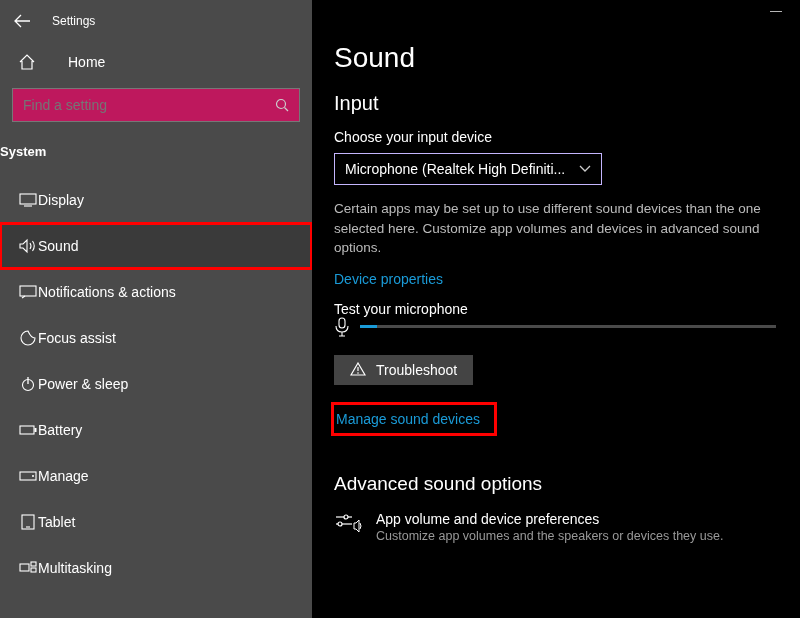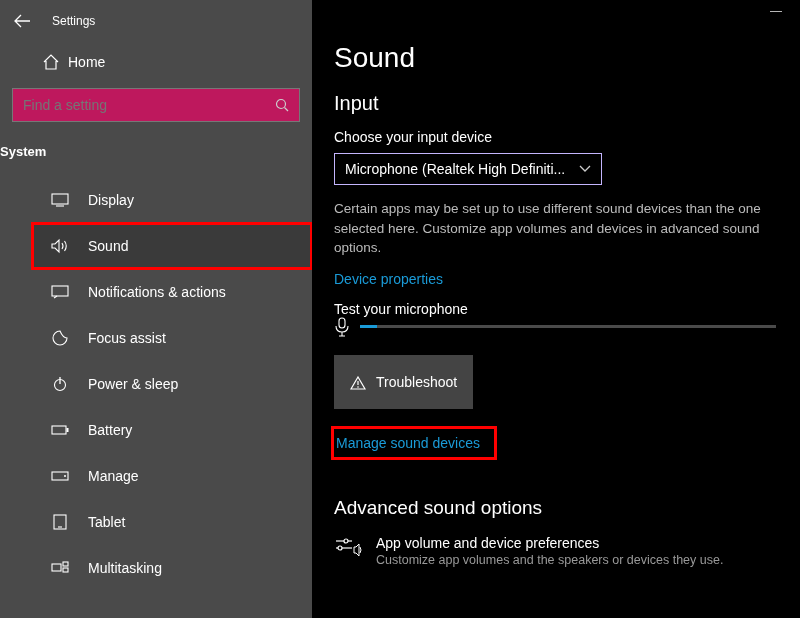--- a/index.html
+++ b/index.html
@@ -2,48 +2,48 @@
 <html><head>
 <meta charset="utf-8">
 <style>
   * { box-sizing: border-box; margin: 0; padding: 0; }
   html, body { width: 800px; height: 618px; overflow: hidden; font-family: "Segoe UI", Arial, sans-serif; background: #000; color: #fff; }
   .app { display: flex; width: 800px; height: 618px; }
   .sidebar { width: 312px; height: 100%; background: #4a4a4a; display: flex; flex-direction: column; }
   .header-row { display: flex; align-items: center; height: 42px; padding-left: 14px; gap: 22px; }
   .back-arrow { font-size: 18px; cursor: pointer; }
   .win-title { font-size: 12px; }
-  .home-row { display: flex; align-items: center; padding: 12px 18px 10px 18px; gap: 8px; cursor: pointer; margin-left: 24px; }
+  .home-row { display: flex; align-items: center; padding: 12px 18px 10px 18px; gap: 32px; cursor: pointer; }
   .home-row .icon { width: 18px; text-align: center; }
   .home-label { font-size: 14px; }
   .search-wrap { padding: 8px 12px 8px 12px; }
   .search-box { width: 100%; height: 34px; background: #be185d; border: 1px solid #777; display: flex; align-items: center; padding: 0 10px; }
   .search-box input { flex: 1; background: transparent; border: none; outline: none; color: #ccc; font-size: 14px; }
   .search-icon { color: #aaa; font-size: 14px; }
   .section-label { padding: 14px 18px 10px 0; font-size: 13px; font-weight: 600; }
   .nav { display: flex; flex-direction: column; margin-top: 8px; }
-  .nav-item { display: flex; align-items: center; height: 46px; padding-left: 18px; gap: 18px; cursor: pointer; font-size: 14px; margin-left: 32px; }
+  .nav-item { display: flex; align-items: center; height: 46px; padding-left: 18px; cursor: pointer; font-size: 14px; }
   .nav-item .nav-icon { width: 20px; display: flex; align-items: center; justify-content: center; }
   .nav-item.active { background: #3a3a3a; }
   .nav-item.highlight { outline: 3px solid #ff0000; outline-offset: -2px; }
   .content { flex: 1; background: #000; padding: 18px 24px 0 22px; overflow: hidden; position: relative; }
   .top-win { position: absolute; top: 4px; right: 18px; display: flex; gap: 20px; font-size: 12px; color: #ccc; }
   h1 { font-size: 28px; font-weight: 400; margin: 24px 0 18px 0; }
   h2 { font-size: 20px; font-weight: 400; margin-bottom: 14px; }
   .label { font-size: 14px; margin-bottom: 8px; }
   .dropdown { width: 268px; height: 32px; border: 1px solid #c4b5fd; background: #000; display: flex; align-items: center; padding: 0 10px; justify-content: space-between; font-size: 14px; cursor: pointer; margin-bottom: 14px; }
   .chev { font-size: 12px; color: #ccc; }
   .desc { font-size: 13.5px; color: #bbb; line-height: 1.45; margin-bottom: 12px; }
   .link { color: #1a9bd8; font-size: 14px; cursor: pointer; margin-bottom: 14px; display: inline-block; }
   .link.redbox { outline: 3px solid #ff0000; padding: 6px 14px 6px 2px; outline-offset: 0; }
   .test-label { font-size: 14px; }
   .mic-row { display: flex; align-items: center; gap: 10px; margin-bottom: 18px; }
   .mic-bar { flex: 1; height: 3px; background: #4a4a4a; position: relative; }
   .mic-level { position: absolute; left: 0; top: 0; height: 100%; width: 4%; background: #1a9bd8; }
-  .troubleshoot-btn { display: inline-flex; align-items: flex-end; gap: 10px; background: #444; border: none; color: #fff; padding: 19px 16px; font-size: 14px; cursor: pointer; margin-bottom: 20px; }
+  .troubleshoot-btn { display: inline-flex; align-items: flex-start; gap: 10px; background: #444; border: none; color: #fff; padding: 7px 16px; font-size: 14px; cursor: pointer; margin-bottom: 20px; }
   h3 { font-size: 19px; font-weight: 400; margin: 26px 0 16px 0; }
   .adv-row { display: flex; gap: 14px; }
   .adv-icon { width: 28px; margin-top: 2px; }
   .adv-title { font-size: 14px; }
   .adv-sub { font-size: 12.5px; color: #999; margin-top: 2px; }
   svg { display: block; }
 </style>
 </head>
 <body>
 

